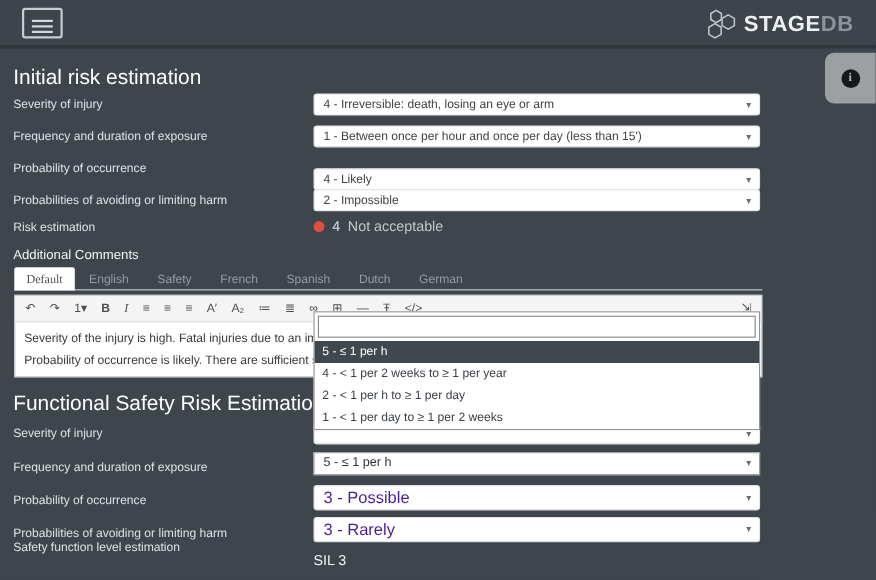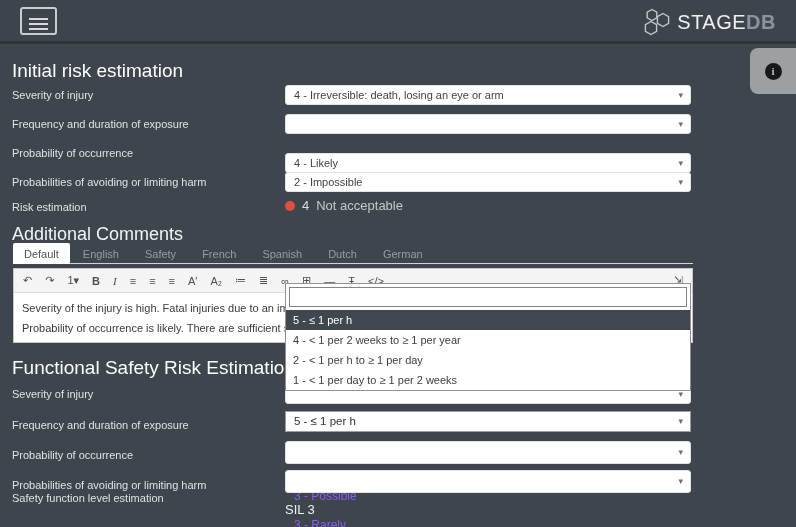--- a/index.html
+++ b/index.html
@@ -9,47 +9,47 @@
     -webkit-font-smoothing:antialiased;
   }
   
   .topbar{position:absolute;left:0;top:0;width:796px;height:41px;background:#3d444c;border-bottom:3px solid #2e343a;}
   .menu-btn{position:absolute;left:20px;top:7px;width:37px;height:28px;background:transparent;
     border:2px solid #c9ccd0;border-radius:3px;cursor:pointer;padding:0;}
   .menu-btn i{display:block;width:19px;height:2px;background:#d6d9dc;margin:3px auto 0;}
   .menu-btn i:first-child{margin-top:5px;}
   .logo{position:absolute;right:20px;top:7px;display:flex;align-items:center;}
   .logo svg{margin-right:2px;}
-  .logo-stage{font-size:20px;font-weight:normal;color:#eef0f2;letter-spacing:0.5px;}
+  .logo-stage{font-size:20px;font-weight:bold;color:#eef0f2;letter-spacing:0.5px;}
   .logo-db{font-size:20px;font-weight:bold;color:#8d939a;letter-spacing:0.5px;text-align:center;}
   
   .info-flap{position:absolute;right:0;top:48px;width:46px;height:46px;background:#9da0a2;
     border-radius:8px 0 0 8px;display:flex;align-items:center;justify-content:center;cursor:pointer;}
   .info-circle{width:17px;height:17px;border-radius:50%;background:#17181a;color:#b9bcbe;
     font:bold 11px "Liberation Serif",serif;display:flex;align-items:center;justify-content:center;}
   
   .h1{position:absolute;left:12px;color:#fdfdfd;font-size:19px;font-weight:400;}
   .flabel{position:absolute;left:12px;font-size:11px;color:#dee2e6;}
   
   .select{position:absolute;left:285px;width:406px;height:20px;background:#fff;border-radius:3px;
     border:1px solid #e3e3e3;box-sizing:border-box;cursor:pointer;}
   .sval{position:absolute;left:8px;top:0;line-height:18px;font-size:11px;color:#3f4347;white-space:nowrap;}
   .caret{position:absolute;right:7px;top:0;line-height:18px;font-size:9px;color:#6b6f73;}
   .select.big{height:23px;}
-  .select.big .sval{line-height:21px;font-size:12px;color:#8b5cf6;margin-top:44px;}
+  .select.big .sval{line-height:21px;font-size:15px;color:#4c1d95;}
   .select.big .caret{line-height:21px;}
   
   .risk{position:absolute;left:285px;display:flex;align-items:center;}
   .dot{width:10px;height:10px;border-radius:50%;margin-right:7px;}
   .rnum{font-size:13px;color:#d9dcdf;margin-right:7px;}
   .rtxt{font-size:13px;color:#c3c8cc;}
   
   .tabs{position:absolute;left:13px;top:243px;width:680px;height:20px;border-bottom:1px solid #cfd3d6;display:flex;}
   .tab{font-size:11px;color:#969ca3;padding:5px 13px 0;cursor:pointer;white-space:nowrap;}
-  .tab.active{background:#fff;color:#4e5357;border-radius:2px 2px 0 0;margin-bottom:-1px;padding:5px 11px 0;}
+  .tab.active{background:#fff;color:#4e5357;border-radius:2px 2px 0 0;margin-bottom:-1px;padding:5px 11px 0;font-family:Liberation Serif, serif;}
   
   .editor{position:absolute;left:13px;top:268px;width:680px;height:75px;background:#fff;
     border:1px solid #c6c6c6;box-sizing:border-box;z-index:1;}
   .toolbar{height:23px;background:#f4f4f4;border-bottom:1px solid #ddd;display:flex;align-items:center;
     padding:0 9px;gap:13px;font-size:11px;color:#4e4e4e;}
   .tb{cursor:pointer;white-space:nowrap;}
   .tb.b{font-weight:bold;}
   .tb.i{font-style:italic;font-family:"Liberation Serif",serif;}
   .tb.expand{margin-left:auto;}
   .ed-line{padding:0 8px;font-size:11px;color:#3a3a3a;line-height:20px;white-space:nowrap;overflow:hidden;}
@@ -97,20 +97,21 @@
 <div class="h1" style="top:60px">Initial risk estimation</div>
 
 <div class="flabel" style="top:89px">Severity of injury</div>
 <div class="select" style="top:85px">
   <span class="sval">4 - Irreversible: death, losing an eye or arm</span>
   <span class="caret">▾</span>
 </div>
 
 <div class="flabel" style="top:118px">Frequency and duration of exposure</div>
 <div class="select" style="top:114px">
+  <span class="sval">1 - Between once per hour and once per day (less than 15')</span>
   <span class="caret">▾</span>
 </div>
 
 <div class="flabel" style="top:147px">Probability of occurrence</div>
 <div class="select" style="top:153px">
   <span class="sval">4 - Likely</span>
   <span class="caret">▾</span>
 </div>
 
 <div class="flabel" style="top:176px">Probabilities of avoiding or limiting harm</div>
@@ -119,21 +120,21 @@
   <span class="caret">▾</span>
 </div>
 
 <div class="flabel" style="top:201px">Risk estimation</div>
 <div class="risk" style="top:198px">
   <span class="dot" style="background:#df4f3d"></span>
   <span class="rnum">4</span>
   <span class="rtxt">Not acceptable</span>
 </div>
 
-<div class="flabel" style="top:224px;font-size:18px;color:#f1f3f5">Additional Comments</div>
+<div class="flabel" style="top:224px;font-size:12px;color:#f1f3f5">Additional Comments</div>
 
 <div class="tabs">
   <span class="tab active">Default</span>
   <span class="tab">English</span>
   <span class="tab">Safety</span>
   <span class="tab">French</span>
   <span class="tab">Spanish</span>
   <span class="tab">Dutch</span>
   <span class="tab">German</span>
 </div>

